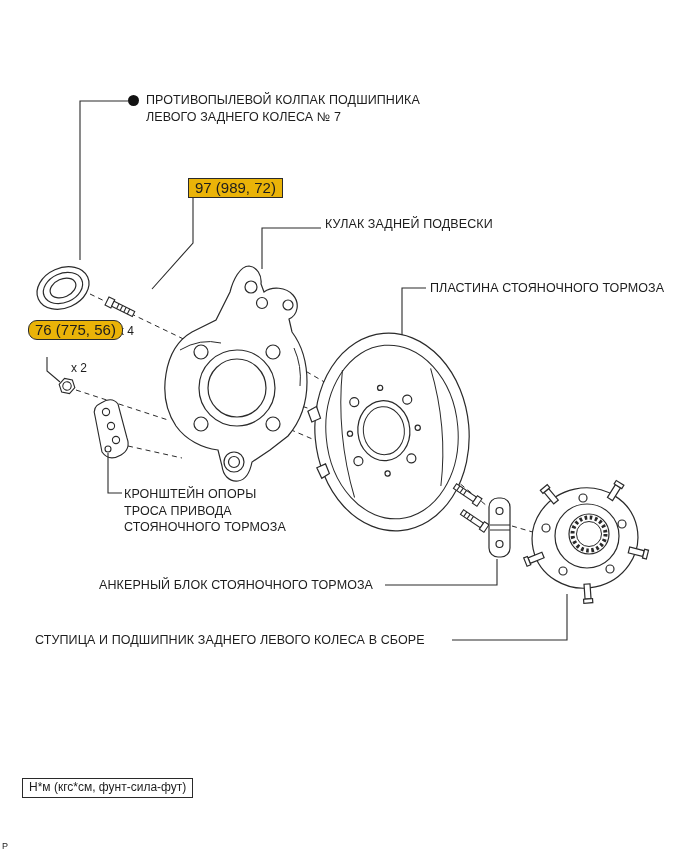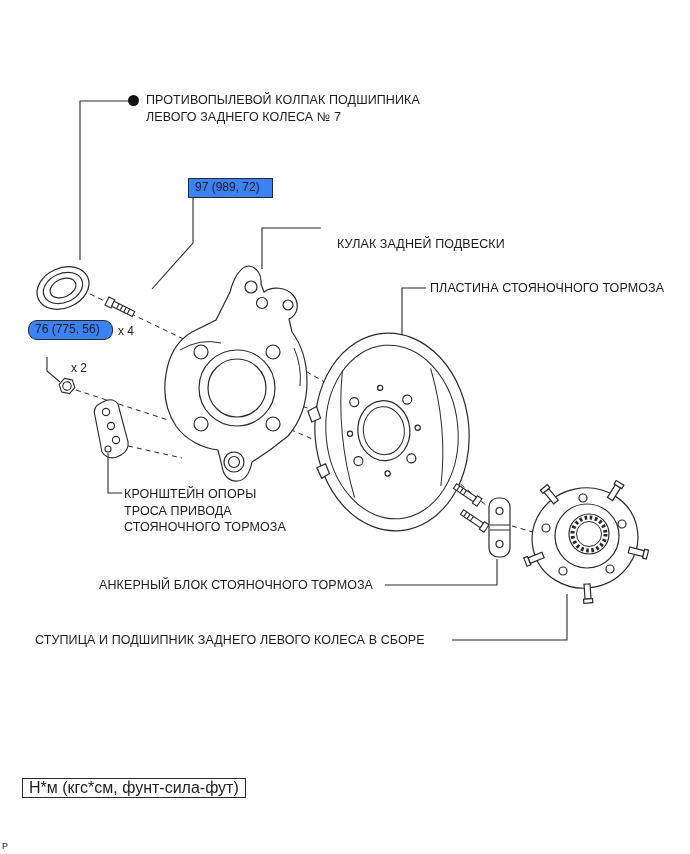--- a/index.html
+++ b/index.html
@@ -28,33 +28,33 @@
   .bullet {
     width: 11px; height: 11px;
     border-radius: 50%;
     background: #121212;
     flex: 0 0 auto;
     margin-top: 3px;
   }
   .torque-box {
     position: absolute;
     border: 1.3px solid #2a2a2a;
-    background: #3b82f6;
-    padding: 1px 12px 2px 6px;
-    font-size: 12px;
+    background: #eab308;
+    padding: 1px 6px 2px 6px;
+    font-size: 15px;
     line-height: 15px;
     white-space: nowrap;
   }
   .qty { position: absolute; font-size: 12px; line-height: 14px; }
   .legend-row {
     position: absolute;
     display: flex;
     align-items: center;
     gap: 6px;
-    font-size: 16px;
+    font-size: 12px;
     line-height: 15px;
   }
   .legend-row .bullet { margin-top: 0; }
   .legend-box {
     border: 1.3px solid #2a2a2a;
     background: #ffffff;
     padding: 1px 6px 2px 6px;
     white-space: nowrap;
   }
   .page-marker { position: absolute; font-size: 9px; line-height: 10px; color: #1d1d1d; }
@@ -210,21 +210,21 @@
       <polyline points="452,640 567,640 567,594"></polyline>
     </g>
   </svg>
 
   <div class="callout" style="left:128px; top:92px;">
     <span class="bullet"></span>
     <span class="callout-text">ПРОТИВОПЫЛЕВОЙ КОЛПАК ПОДШИПНИКА
 ЛЕВОГО ЗАДНЕГО КОЛЕСА № 7</span>
   </div>
 
-  <div class="callout" style="left:325px; top:236px;margin-left:12px;">
+  <div class="callout" style="left:325px; top:216px;">
     <span class="callout-text">КУЛАК ЗАДНЕЙ ПОДВЕСКИ</span>
   </div>
 
   <div class="callout" style="left:430px; top:280px;">
     <span class="callout-text">ПЛАСТИНА СТОЯНОЧНОГО ТОРМОЗА</span>
   </div>
 
   <div class="callout" style="left:99px; top:577px;">
     <span class="callout-text">АНКЕРНЫЙ БЛОК СТОЯНОЧНОГО ТОРМОЗА</span>
   </div>

